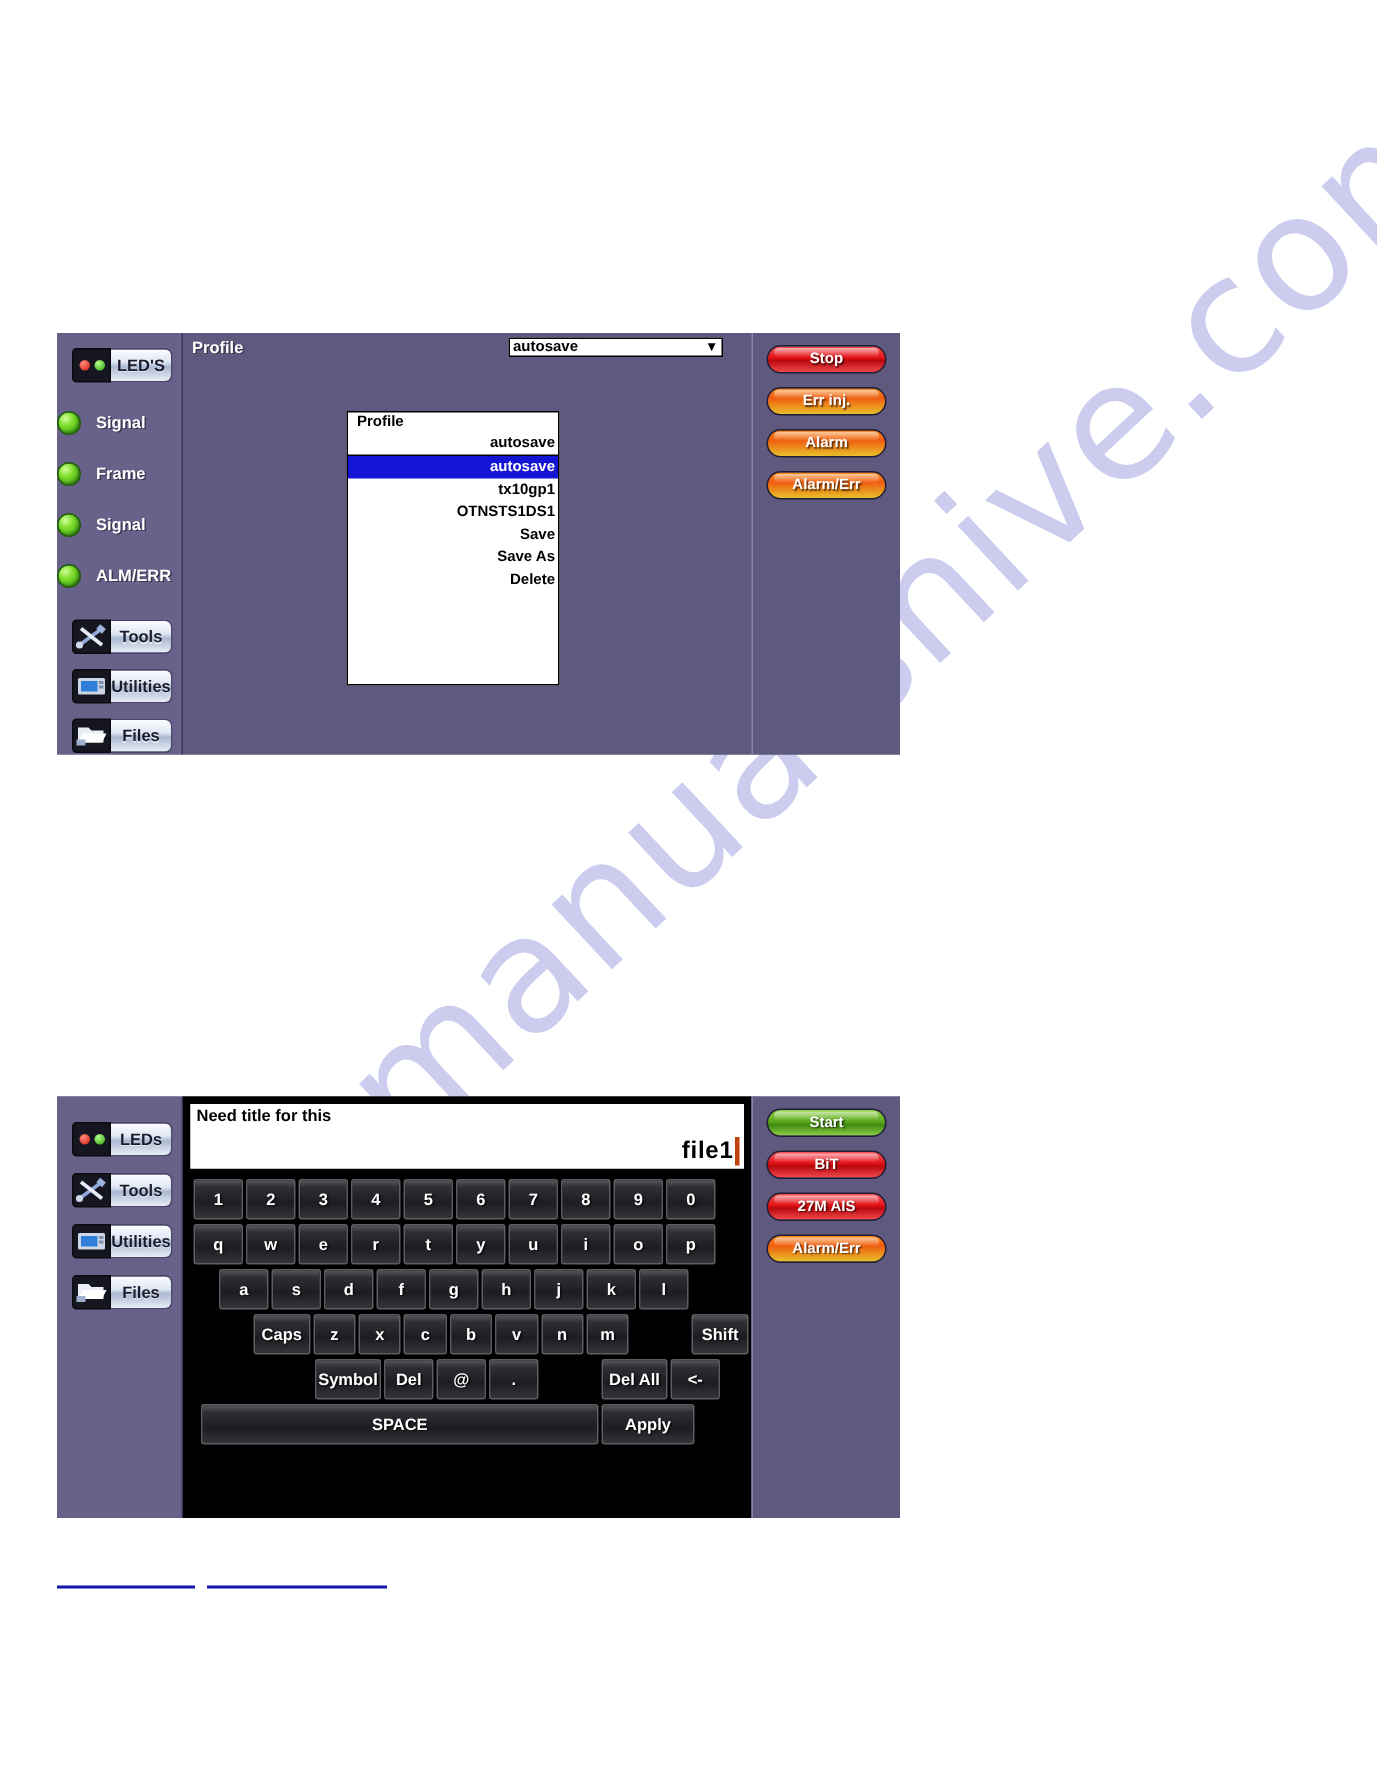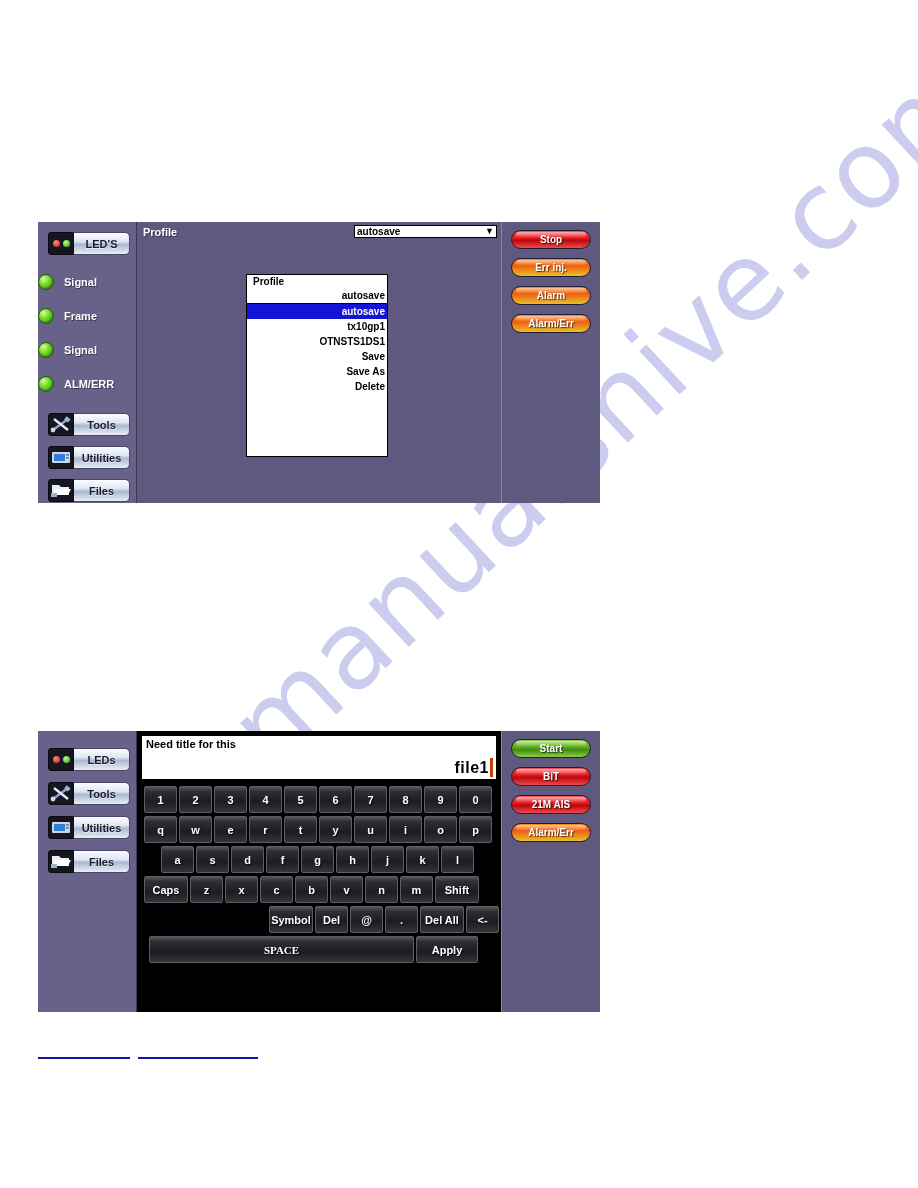--- a/index.html
+++ b/index.html
@@ -40,21 +40,21 @@
 
   
   .device {
     position: absolute;
     display: flex;
     background: #60597f;
     box-sizing: border-box;
     z-index: 10;
   }
   .dev-sidebar {
-    width: 99px;
+    width: 84px;
     background: #68618a;
     border-right: 1px solid #3c3757;
     box-sizing: border-box;
     padding-top: 6px;
     position: relative;
   }
   .dev-main {
     flex: 1 1 auto;
     position: relative;
     background: #60597f;
@@ -304,28 +304,28 @@
     background: linear-gradient(to bottom,#56565c 0%, #2e2e34 18%, #1c1c21 60%, #34343a 100%);
     color: #ffffff;
     font-size: 11px;
     font-weight: bold;
     display: flex;
     align-items: center;
     justify-content: center;
     box-sizing: border-box;
     text-shadow: 1px 1px 1px rgba(0,0,0,.8);
   }
-  .key.wide  { width: 44px; }
-  .key.space { width: 265px; font-family: Liberation Serif, serif; }
+  .key.wide  { width: 44px; margin-left: 40px; }
+  .key.space { width: 265px; }
   .key.apply { width: 62px; }
   .row-ind-1 { margin-left: 7px; }
   .row-ind-2 { margin-left: 7px; }
   .row-ind-3 { margin-left: 24px; }
   .row-ind-4 { margin-left: 7px; }
-  .row-ind-5 { margin-left: 48px; justify-content: flex-end; }
+  .row-ind-5 { margin-left: 48px; }
   .row-ind-6 { margin-left: 12px; }
 
   
   .bottom-links {
     position: absolute;
     left: 38px;
     top: 1045px;
     z-index: 12;
     display: flex;
   }
@@ -565,21 +565,21 @@
           <div class="key apply">Apply</div>
         </div>
 
       </div>
     </div>
   </div>
 
   <div class="dev-rightbar">
     <div class="pill green" style="margin-top:8px;">Start</div>
     <div class="pill red">BiT</div>
-    <div class="pill red">21M AIS</div>
+    <div class="pill red">27M AIS</div>
     <div class="pill orange">Alarm/Err</div>
   </div>
 </div>
 
 <div class="bottom-links">
   <div class="blink one"></div>
   <div class="blink two"></div>
 </div>
 
 </body></html>

